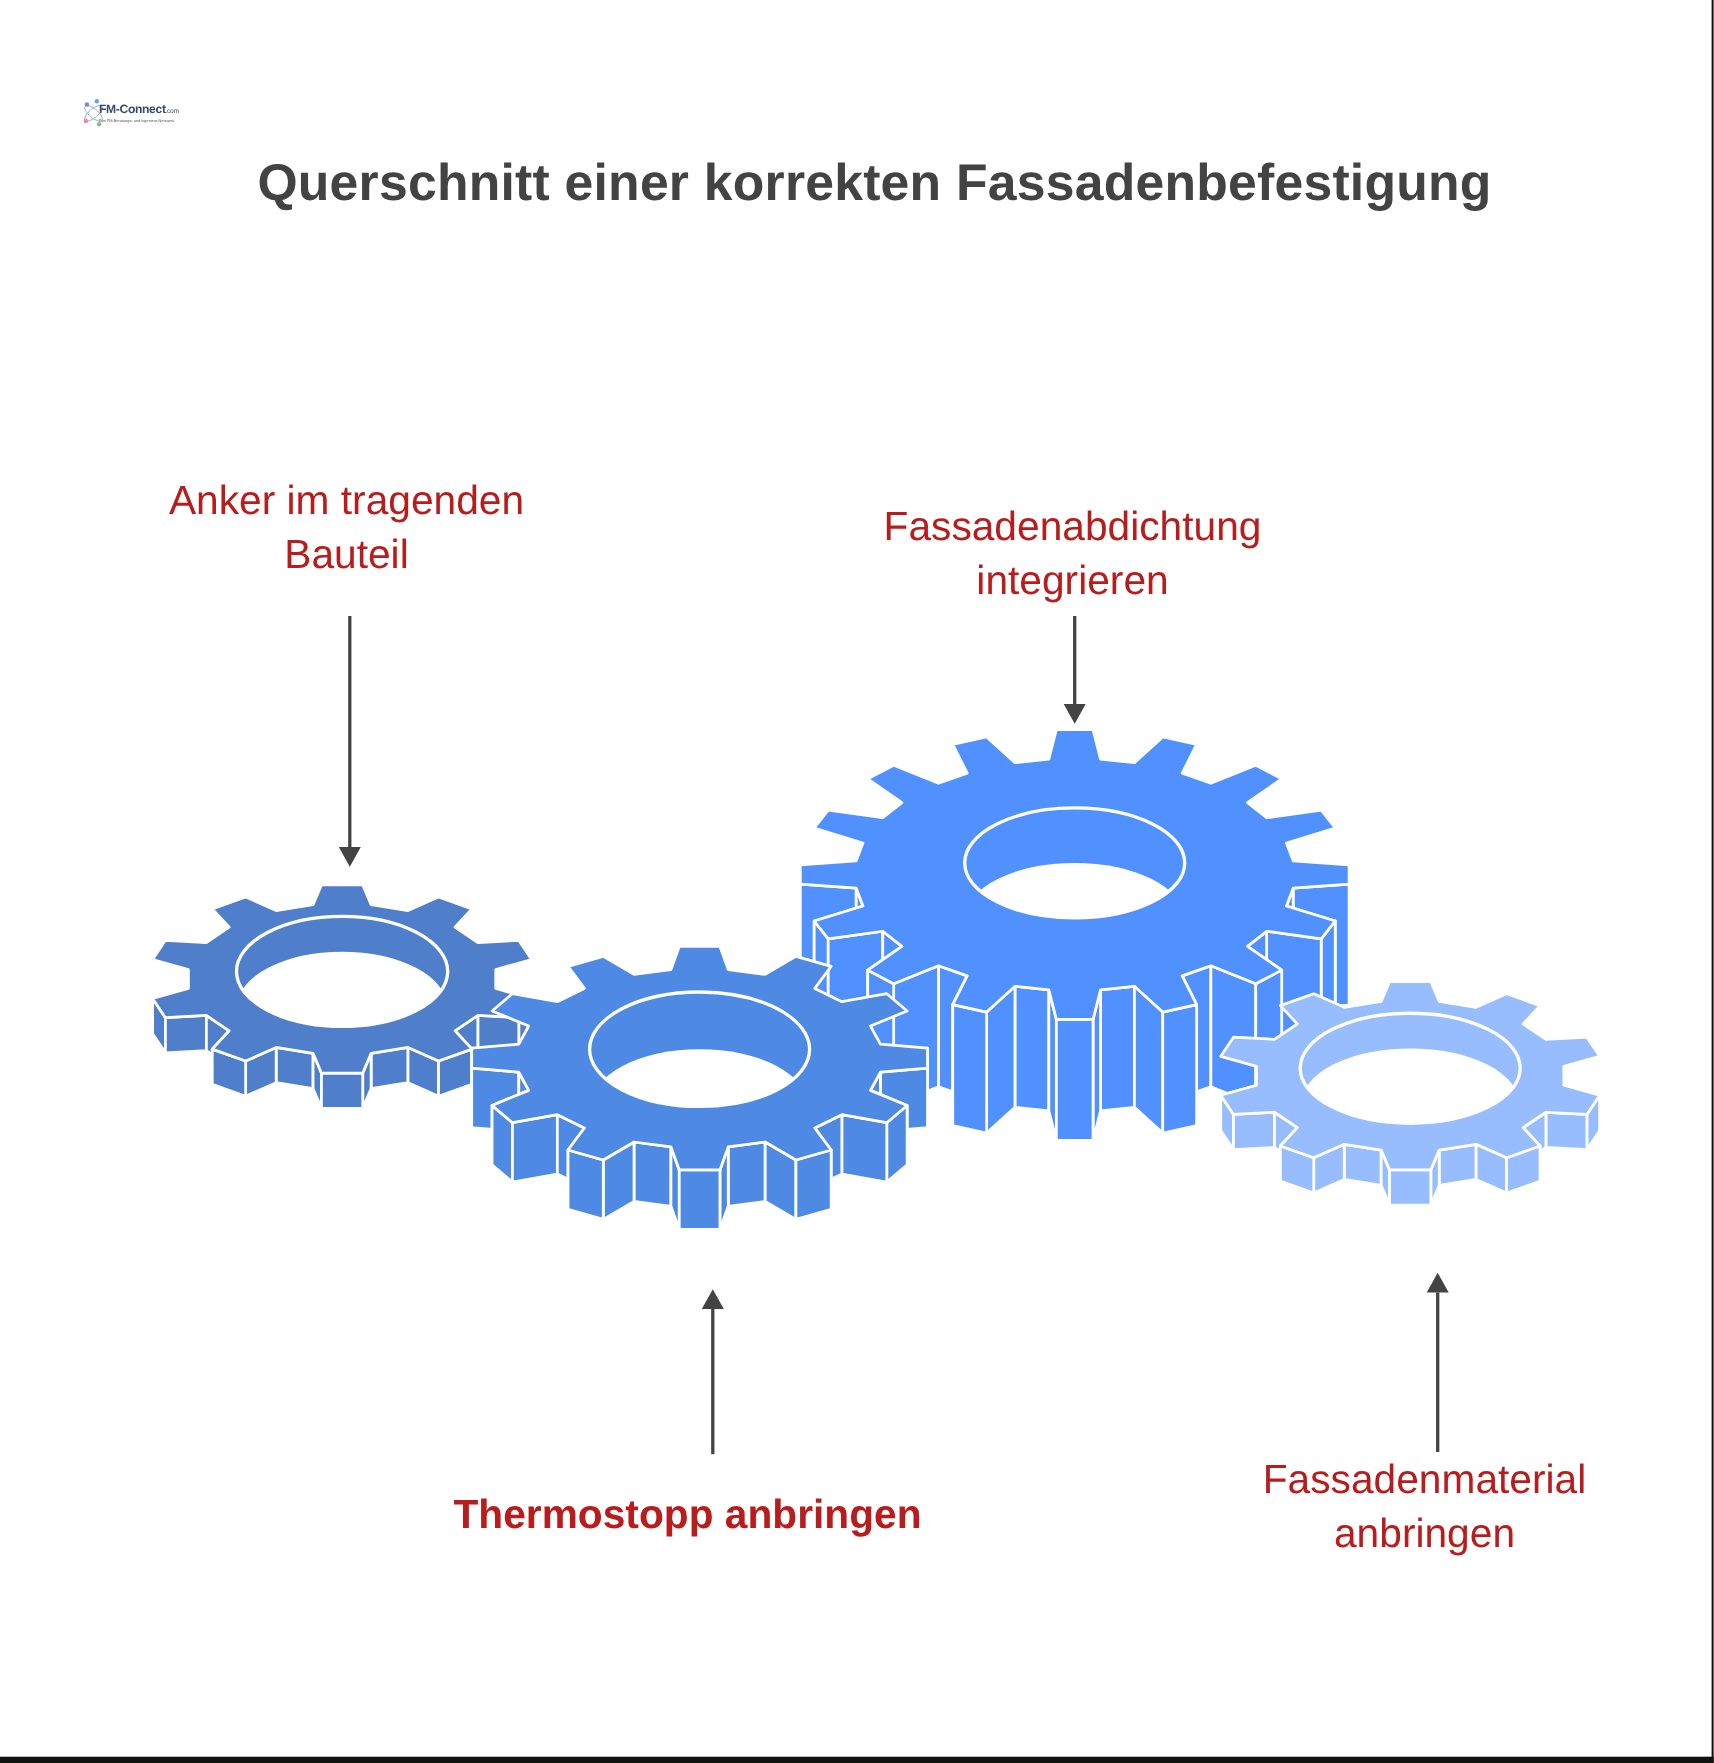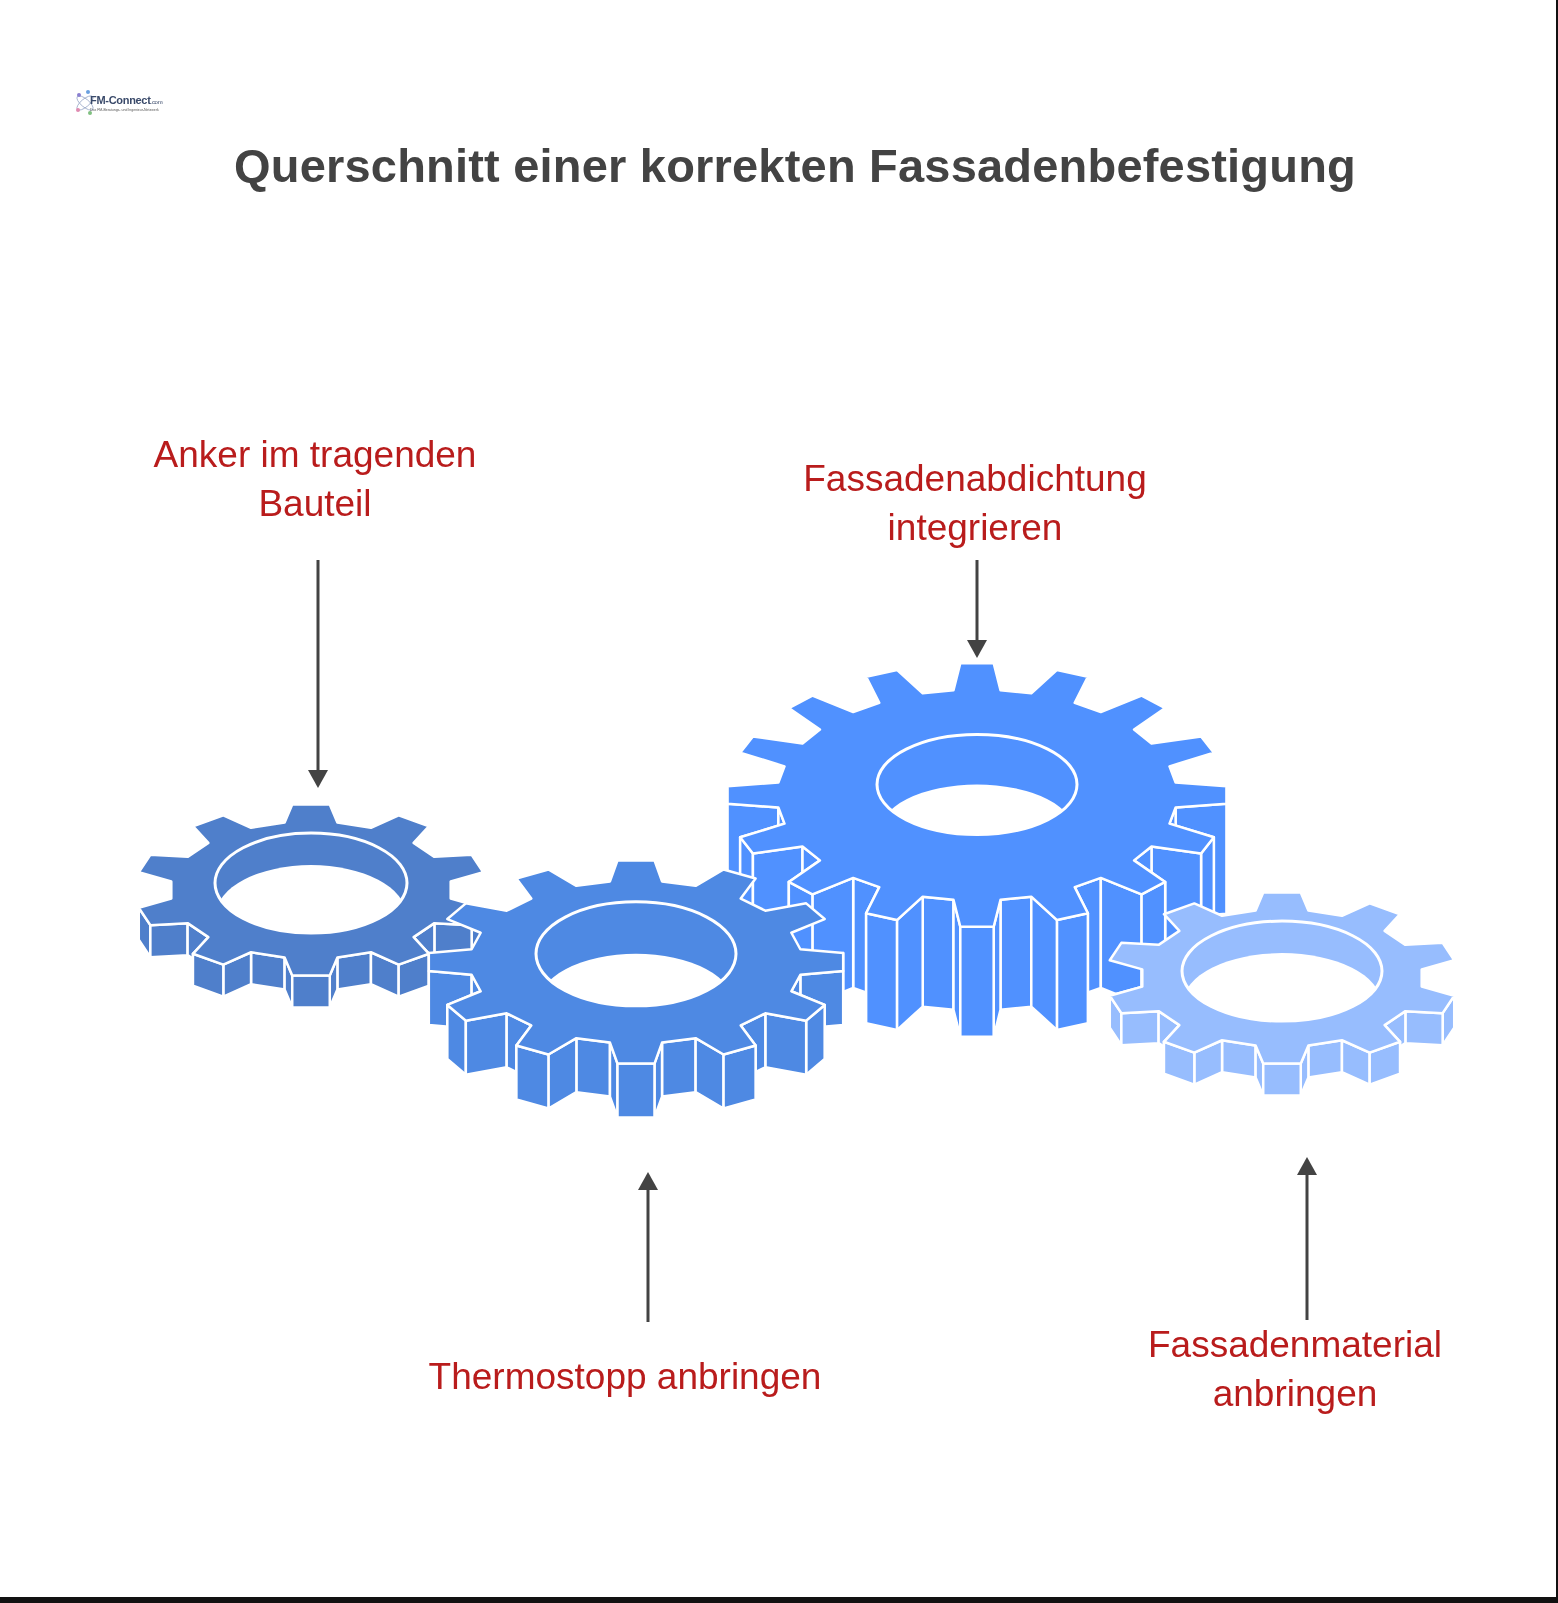--- a/index.html
+++ b/index.html
@@ -231,15 +231,15 @@
         <ellipse cx="1282" cy="1003.12" rx="99" ry="50" fill="#ffffff"></ellipse>
       </g>
       <ellipse cx="1282" cy="971.12" rx="100" ry="50" fill="none" stroke="#ffffff" stroke-width="3"></ellipse>
     </g>
 </svg>
 
 <div class="label" style="left:110px; top:430px; width:410px;">Anker im tragenden
 Bauteil</div>
 <div class="label" style="left:740px; top:454px; width:470px;">Fassadenabdichtung
 integrieren</div>
-<div class="label" style="left:390px; top:1352px; width:470px;">Thermostopp anbringen</div>
+<div class="label" style="left:390px; top:1352px; width:470px;font-weight:bold;">Thermostopp anbringen</div>
 <div class="label" style="left:1110px; top:1320px; width:370px;">Fassadenmaterial
 anbringen</div>
 
 </body></html>

